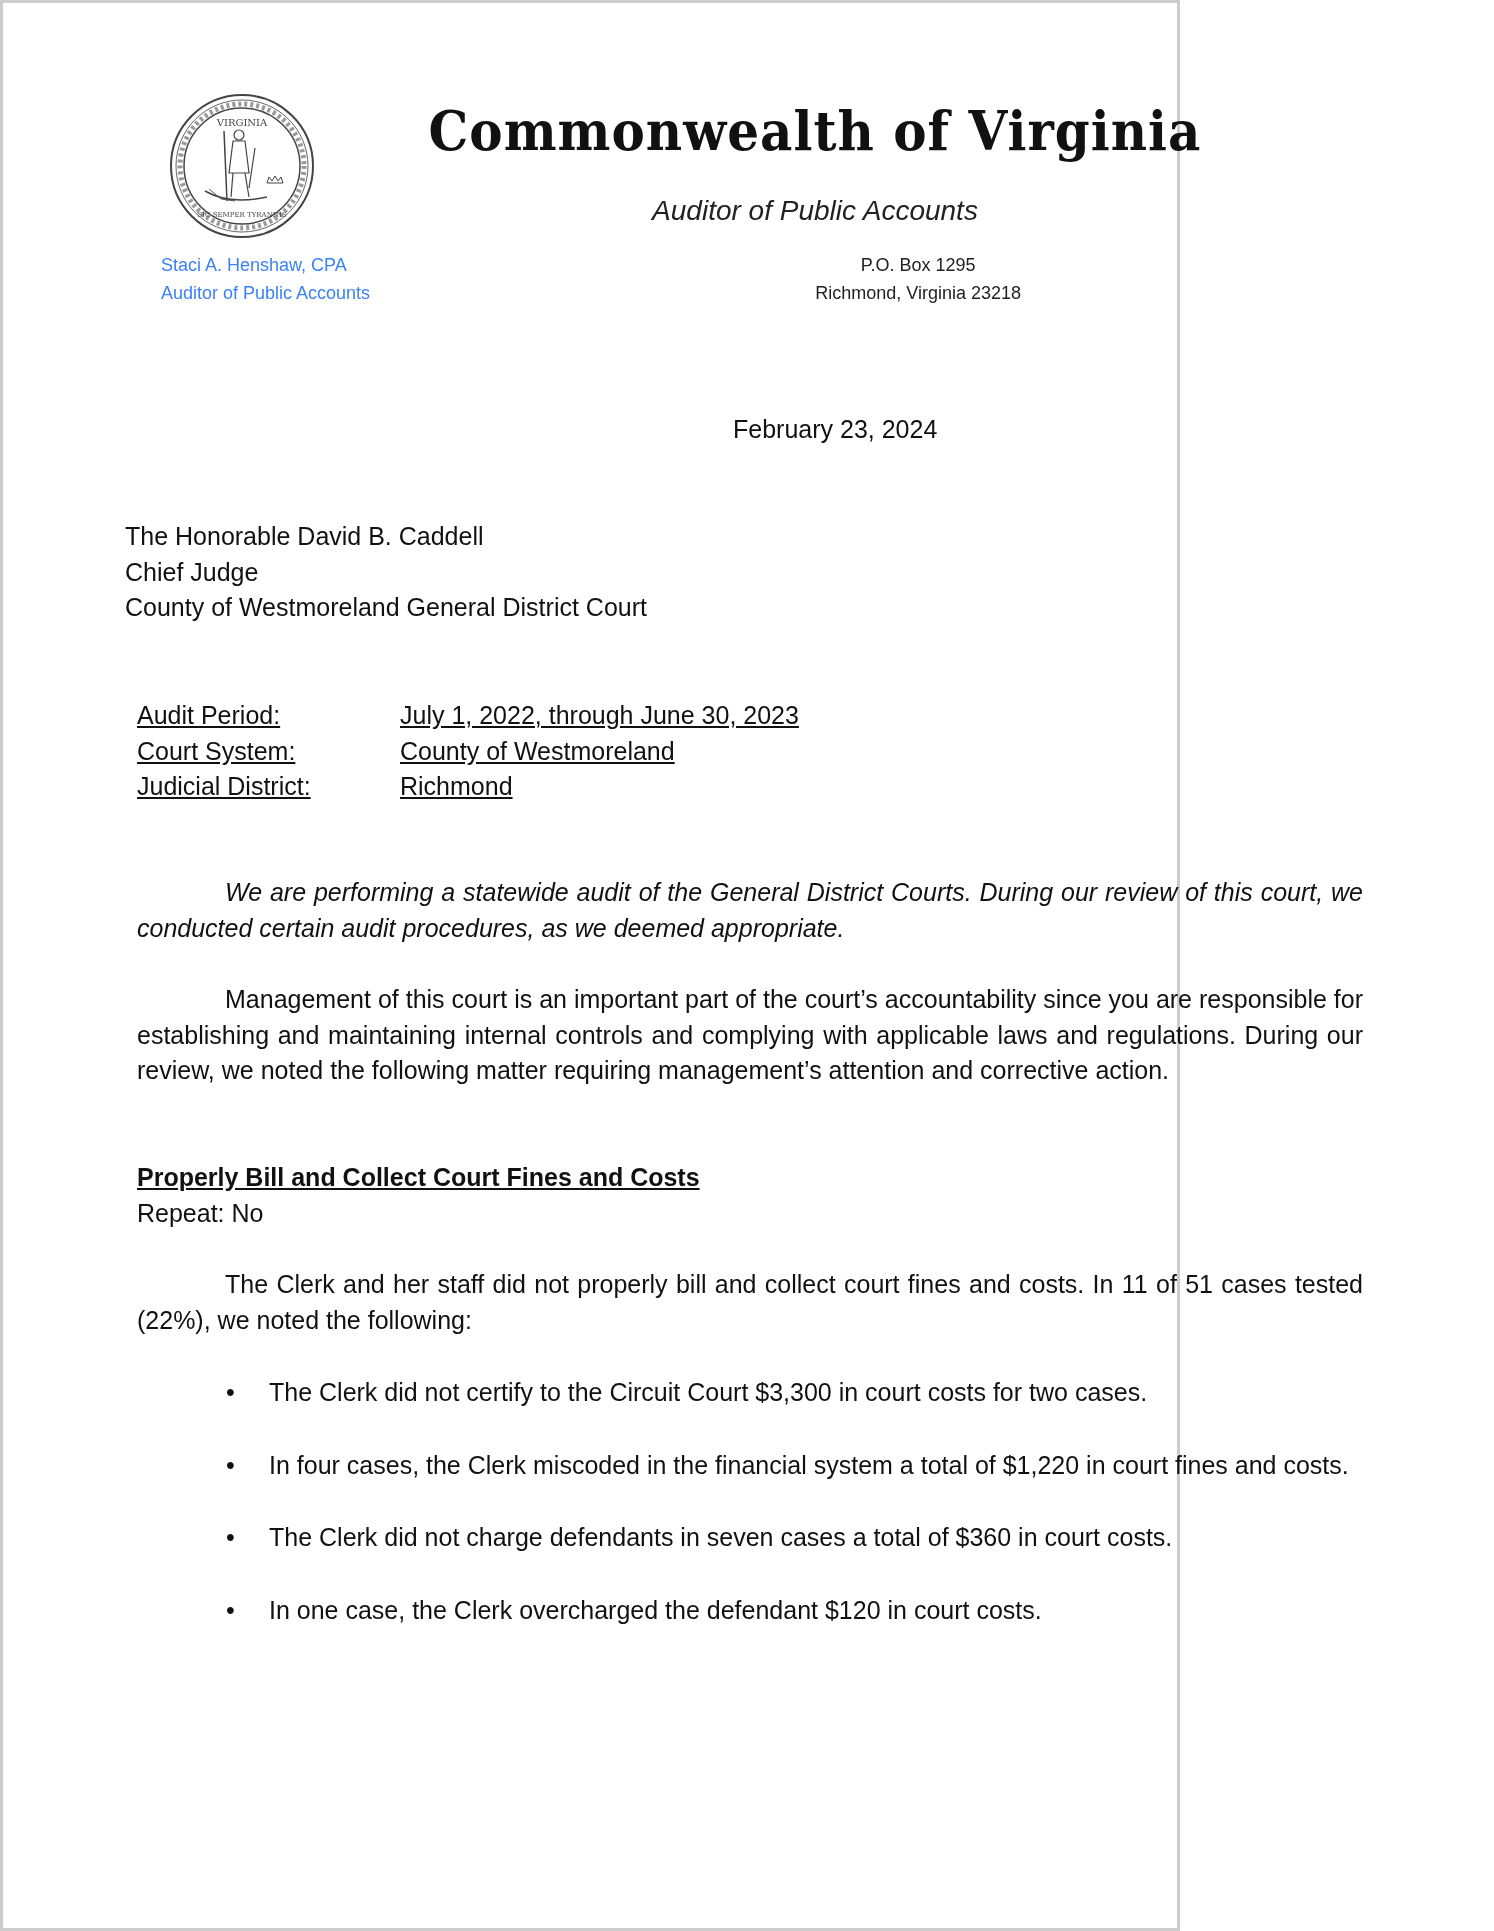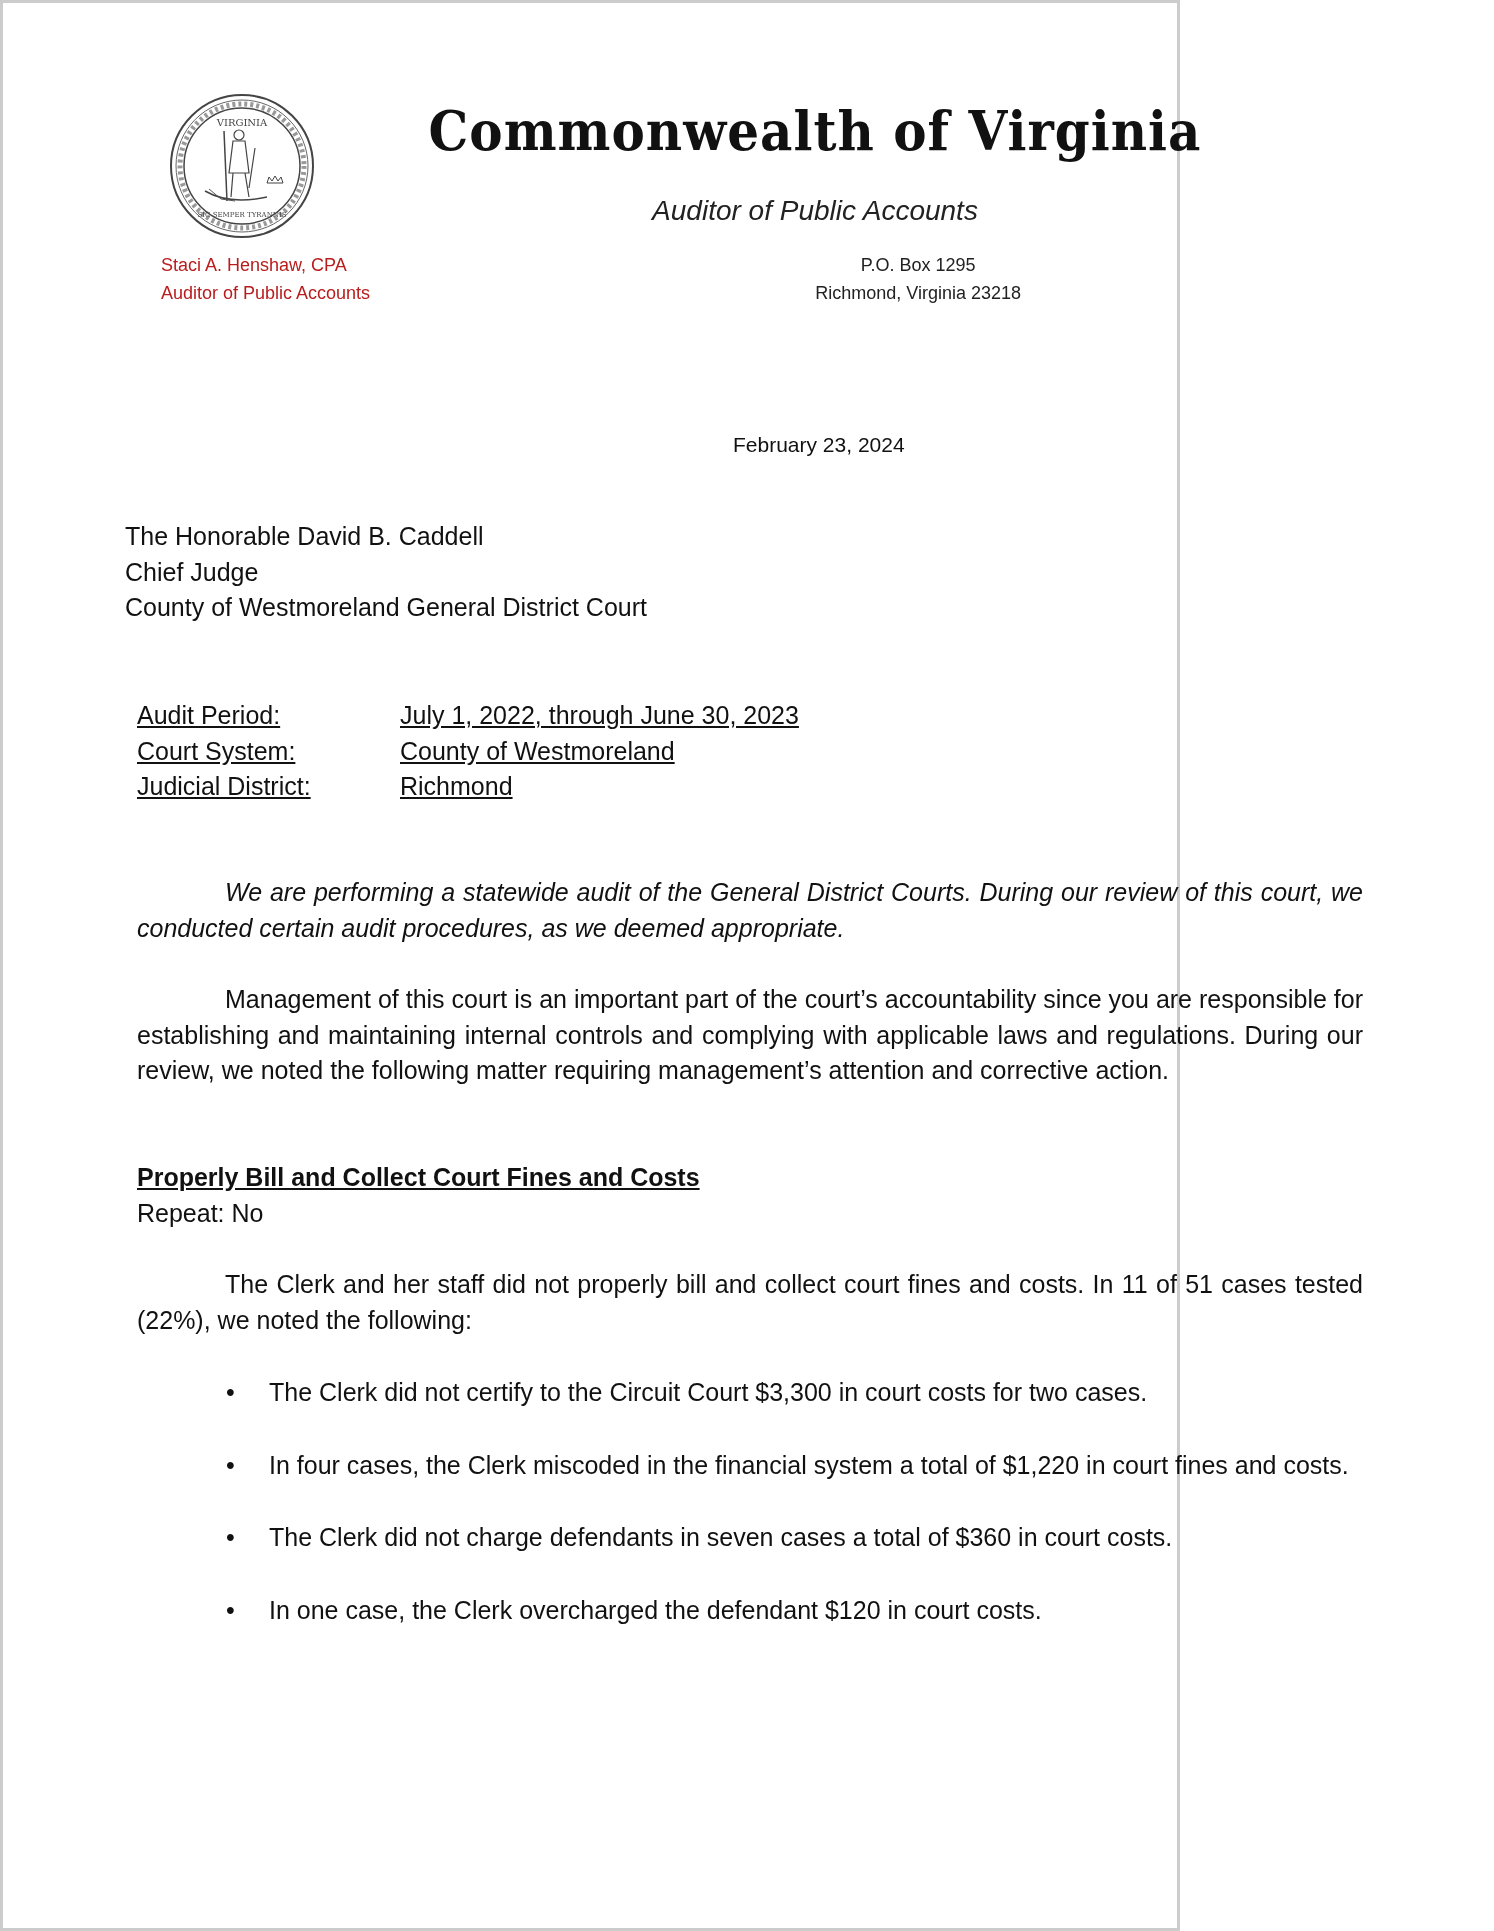--- a/index.html
+++ b/index.html
@@ -40,29 +40,29 @@
   .subtitle {
     position: absolute; left: 0; width: 1494px; top: 192px;
     text-align: center;
     font-style: italic;
     font-size: 28px;
     color: #222;
   }
   .subtitle span { display: inline-block; margin-left: 130px; }
   .lh-left {
     position: absolute; left: 158px; top: 248px;
-    font-size: 18px; line-height: 28px; color: #b91c1c;
+    font-size: 18px; line-height: 28px; color: #3b82f6;
   }
   .lh-right {
     position: absolute; right: 156px; top: 248px;
     font-size: 18px; line-height: 28px; color: #222; text-align: center;
   }
   .date {
     position: absolute; left: 730px; top: 412px;
-    font-size: 21px; color: #111; margin-top: 18px;
+    font-size: 25px; color: #111;
   }
   .body-text { font-size: 25px; line-height: 35.5px; }
   .addressee {
     position: absolute; left: 122px; top: 516px;
   }
   .audit-info {
     position: absolute; left: 134px; top: 695px;
   }
   .audit-info .row { display: flex; text-decoration: underline; }
   .audit-info .lbl { width: 263px; }

